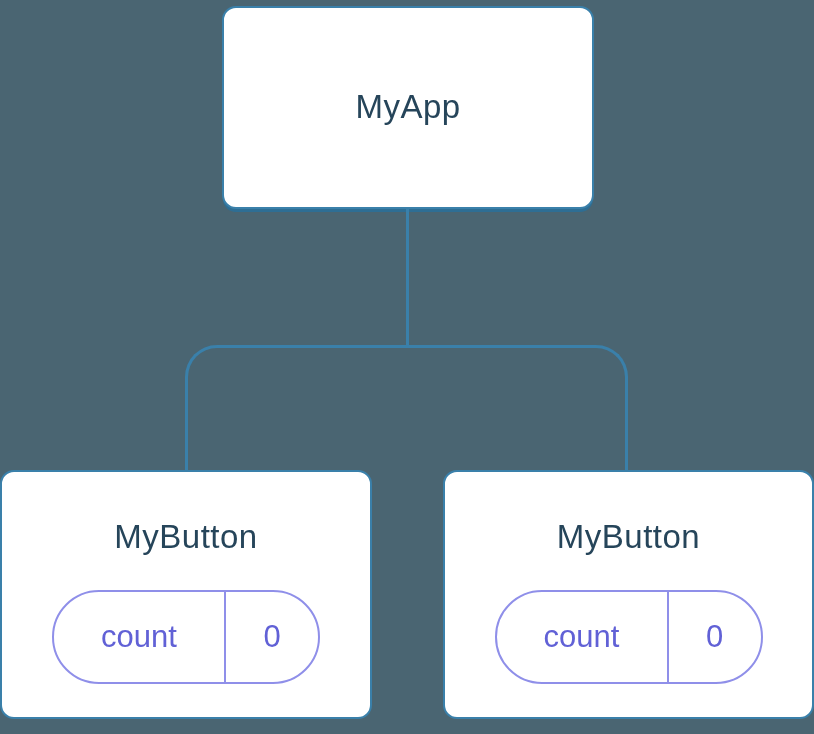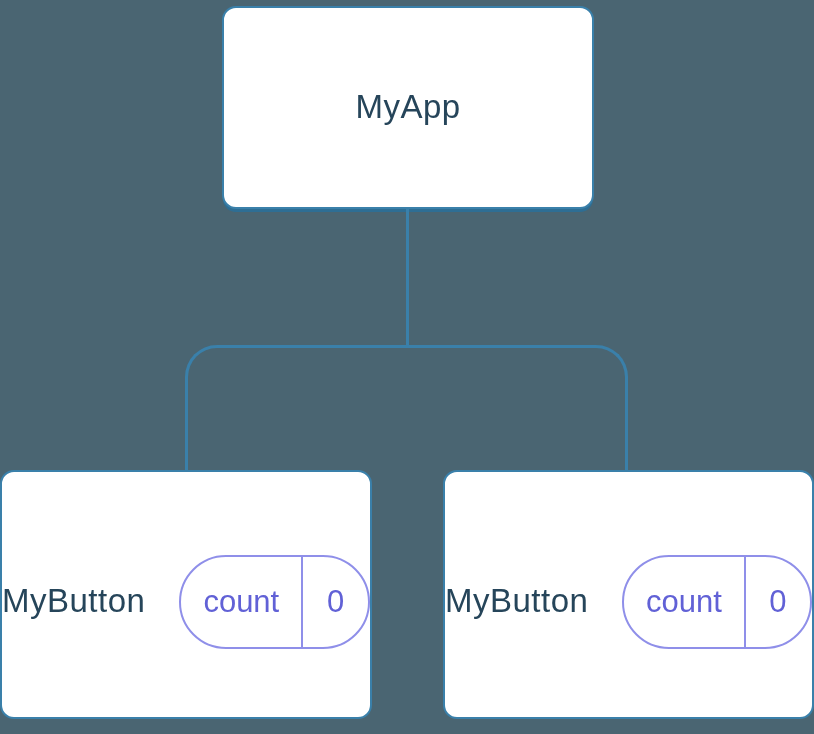--- a/index.html
+++ b/index.html
@@ -35,21 +35,21 @@
     position:absolute;left:406px;top:209px;width:3px;height:138px;
     background:var(--card-border);
   }
   .branch{
     position:absolute;left:185px;top:345px;width:443px;height:125px;
     border:3px solid var(--card-border);border-bottom:none;
     border-radius:32px 32px 0 0;
   }
   .child-card{
     top:470px;width:372px;height:249px;
-    display:flex;align-items:center;
+    display:flex;flex-direction:column;align-items:center;
     justify-content:center;gap:34px;padding-top:14px;
   }
   .child-card.left{left:0px;}
   .child-card.right{left:443px;width:371px;}
   .state-pill{
     width:268px;height:94px;
     border:2.5px solid var(--state-border);
     border-radius:47px;
     display:flex;align-items:stretch;overflow:hidden;
   }

